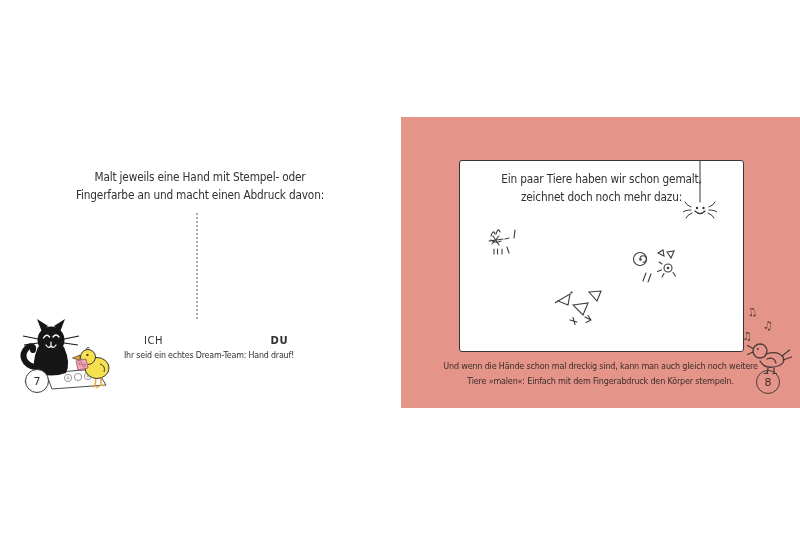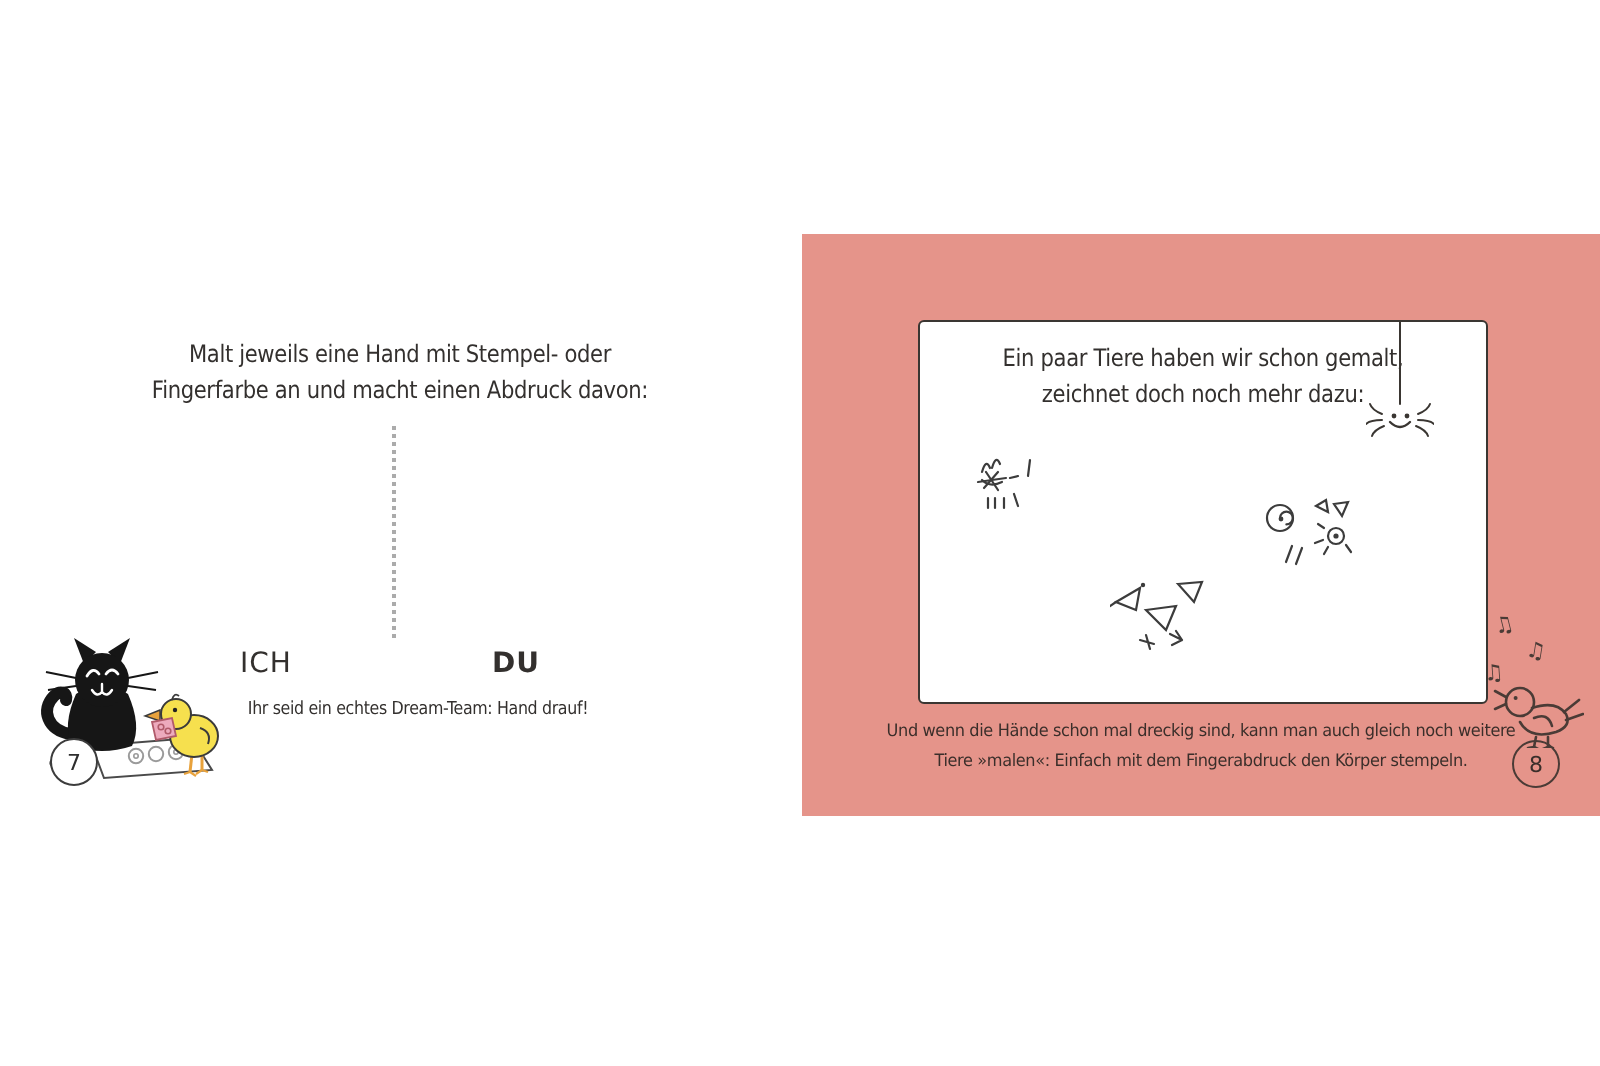--- a/index.html
+++ b/index.html
@@ -6,21 +6,21 @@
   .stage{
     position:relative;width:800px;height:533px;background:#ffffff;overflow:hidden;
     font-family:"DejaVu Sans", sans-serif;color:var(--ink,#33302e);
   }
   .abs{position:absolute;}
   .hand{transform:scaleX(.88);transform-origin:50% 50%;}
   
   .lp-heading{left:20px;top:168px;width:360px;text-align:center;
     font-size:12px;line-height:18px;letter-spacing:-0.2px;}
   .lp-dotted{left:196px;top:213px;height:106px;width:0;border-left:2px dotted #ababab;}
-  .lp-label{top:324px;width:60px;text-align:center;font-size:14px;letter-spacing:.5px;}
+  .lp-label{top:335px;width:60px;text-align:right;font-size:10px;letter-spacing:.5px;}
   .lp-ich{left:103px;}
   .lp-du{left:228px;font-weight:bold;}
   .lp-footer{left:89px;top:350px;width:240px;text-align:center;
     font-size:9px;letter-spacing:-0.2px;}
   .lp-cat{left:16px;top:317px;width:102px;height:76px;}
   .pagenum{width:22px;height:22px;border-radius:50%;display:flex;align-items:center;
     justify-content:center;font-size:11px;}
   .lp-pagenum{left:25px;top:369px;border:1.3px solid #3c3c3c;background:#fff;color:#2e2e2e;}
   
   .rp{left:401px;top:117px;width:399px;height:291px;background:var(--salmon-bg,#e5948a);}

